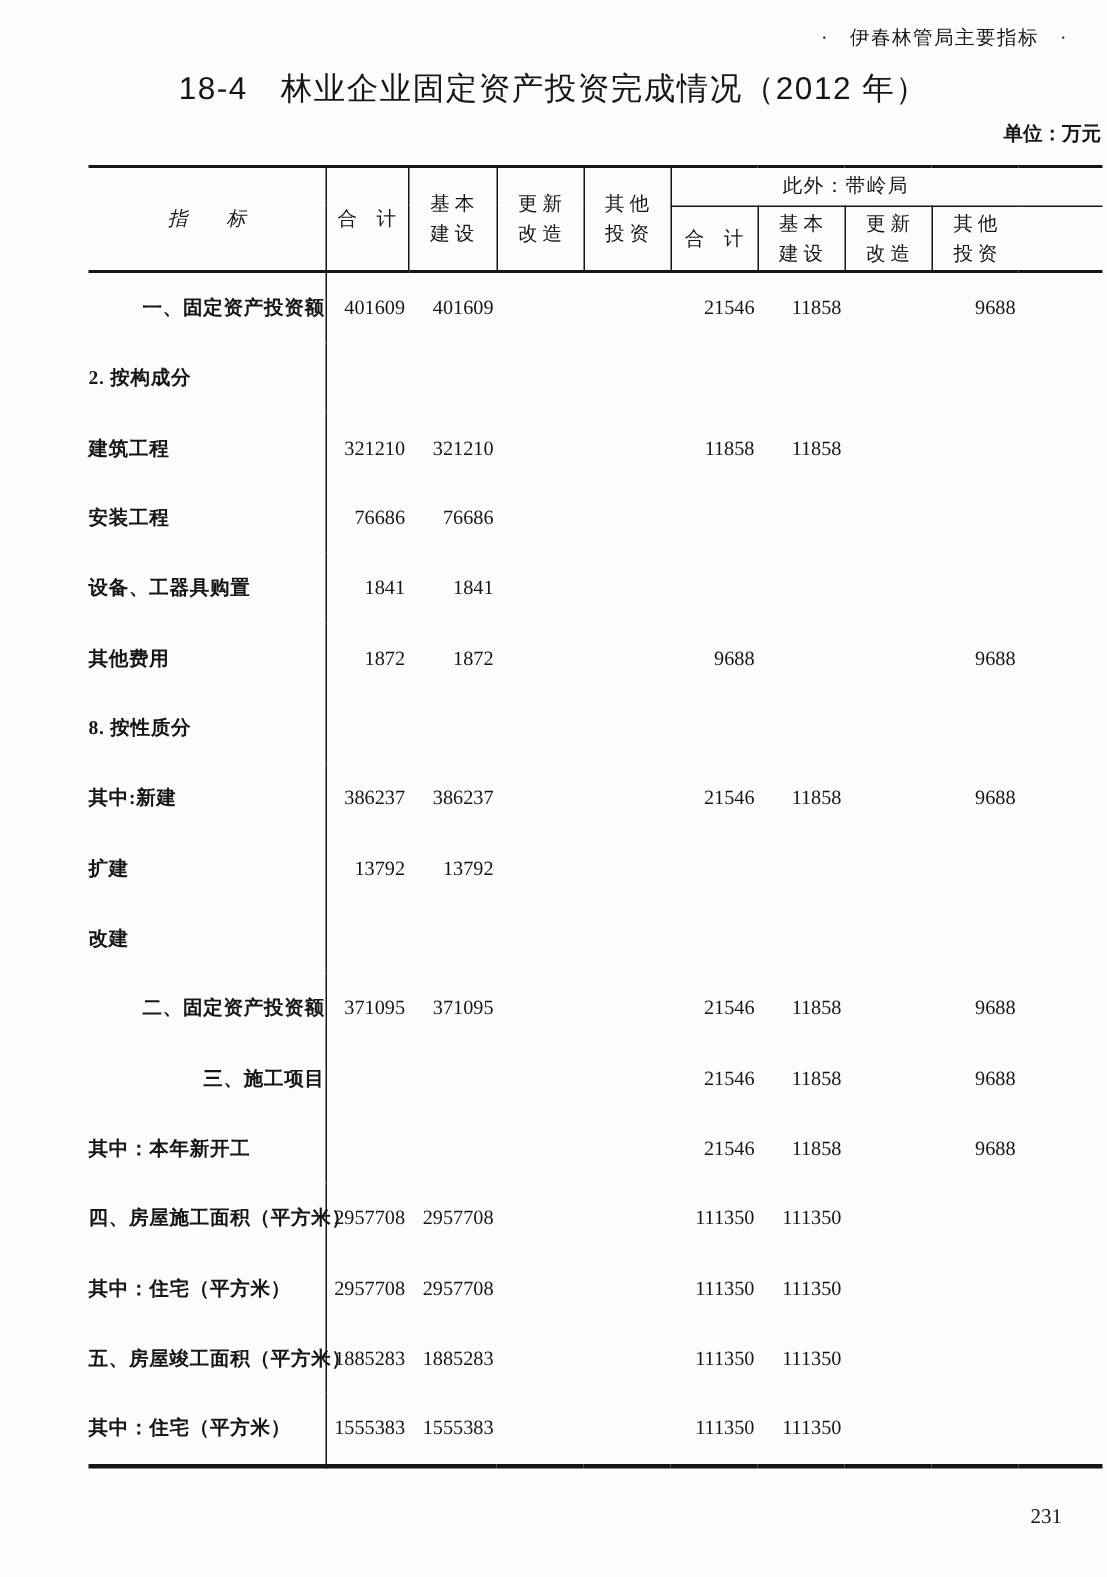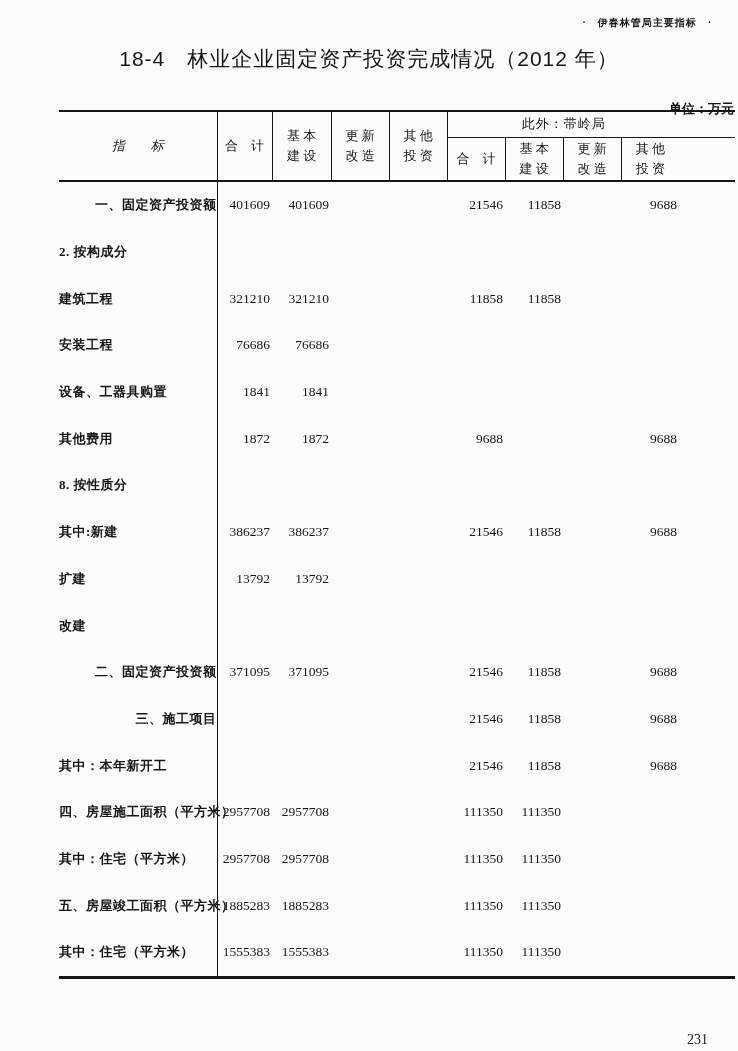--- a/index.html
+++ b/index.html
@@ -13,42 +13,42 @@
     background: #fcfcfb;
     color: #161616;
     font-family: "Liberation Serif", "DejaVu Serif", serif;
     overflow: hidden;
   }
 
   .header-note {
     position: absolute;
     top: 16px;
     right: 26px;
-    font-size: 10px;
+    font-size: 13px;
     letter-spacing: 1px;
-    font-weight: 700;
+    font-weight: 400;
     white-space: nowrap;
   }
 
   .page-title {
     position: absolute;
     top: 45px;
     left: 0;
     width: 100%;
     text-align: center;
     font-family: "Liberation Sans", "DejaVu Sans", sans-serif;
     font-weight: normal;
     font-size: 21px;
     letter-spacing: 1px;
     white-space: nowrap;
   }
 
   .unit-label {
     position: absolute;
-    top: 100px;
+    top: 80px;
     right: 4px;
     font-size: 13px;
     font-weight: 600;
   }
 
   .table-wrap {
     position: absolute;
     left: 59px;
     top: 110px;
     width: 676px;
@@ -107,21 +107,21 @@
     padding-right: 2px;
     font-size: 13.5px;
   }
   .ind-0 { padding-left: 3px; text-align: right; }
   .ind-1 { padding-left: 23px; }
   .ind-2 { padding-left: 42px; margin-left: 48px; }
   .ind-3 { padding-left: 70px; }
 
   .page-number {
     position: absolute;
-    top: 1032px;
+    top: 1004px;
     right: 30px;
     font-size: 14px;
   }
 </style>
 </head>
 <body>
 
 <div class="header-note">·　伊春林管局主要指标　·</div>
 
 <div class="page-title">18-4　林业企业固定资产投资完成情况（2012 年）</div>

